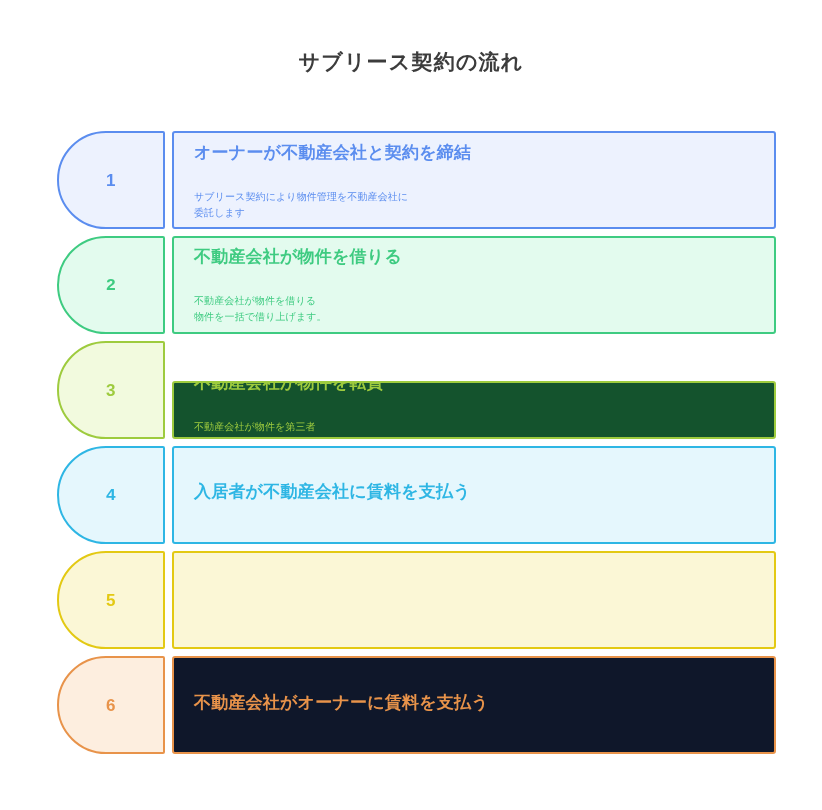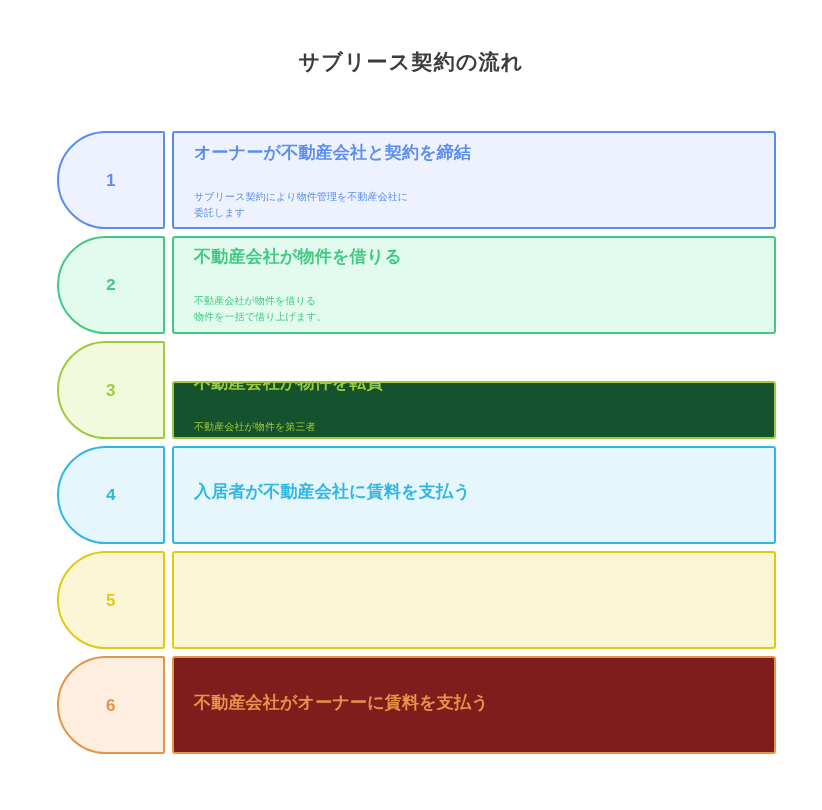--- a/index.html
+++ b/index.html
@@ -127,21 +127,21 @@
   .theme-4 .step-card  { background: #e5f7fd; }
   .theme-4 .step-number, .theme-4 .step-title, .theme-4 .step-desc { color: #2eb6e4; }
 
   .theme-5 .step-badge, .theme-5 .step-card { border-color: #e3c913; }
   .theme-5 .step-badge { background: #fbf7d6; }
   .theme-5 .step-card  { background: #fbf7d6; }
   .theme-5 .step-number, .theme-5 .step-title, .theme-5 .step-desc { color: #e3c913; }
 
   .theme-6 .step-badge, .theme-6 .step-card { border-color: #e8934a; }
   .theme-6 .step-badge { background: #fdeedf; }
-  .theme-6 .step-card  { background: #7f1d1d; }
+  .theme-6 .step-card  { background: #0f172a; }
   .theme-6 .step-number, .theme-6 .step-title, .theme-6 .step-desc { color: #e8934a; }
 </style>
 </head>
 <body>
 
 <div class="page">
 
   <h1 class="page-title">サブリース契約の流れ</h1>
 
   <div class="flow">

